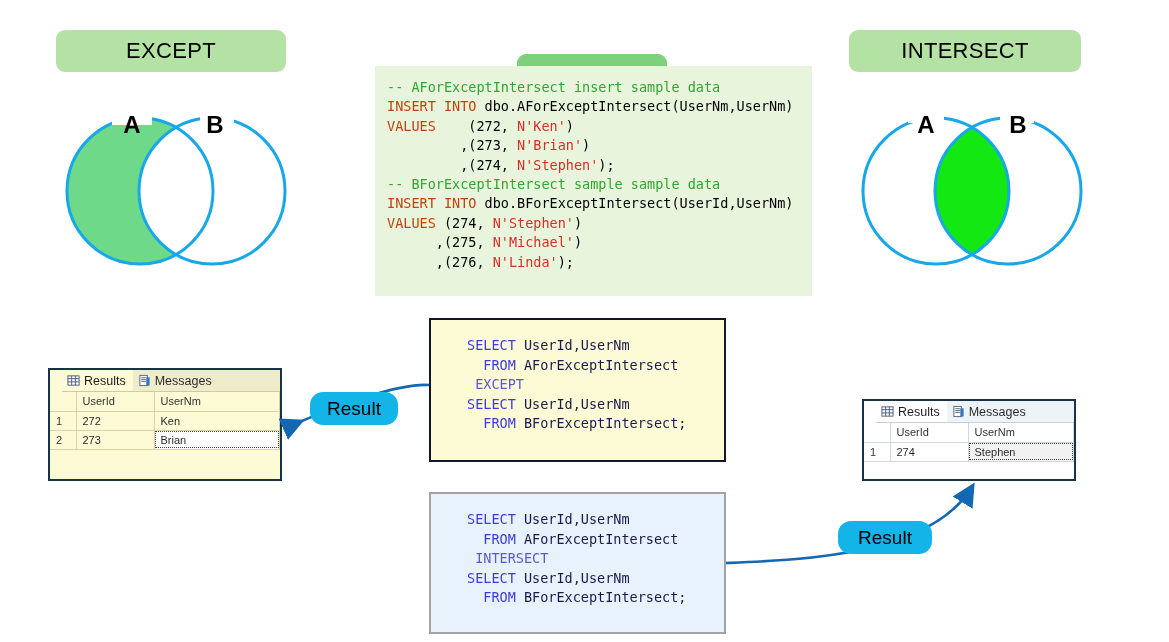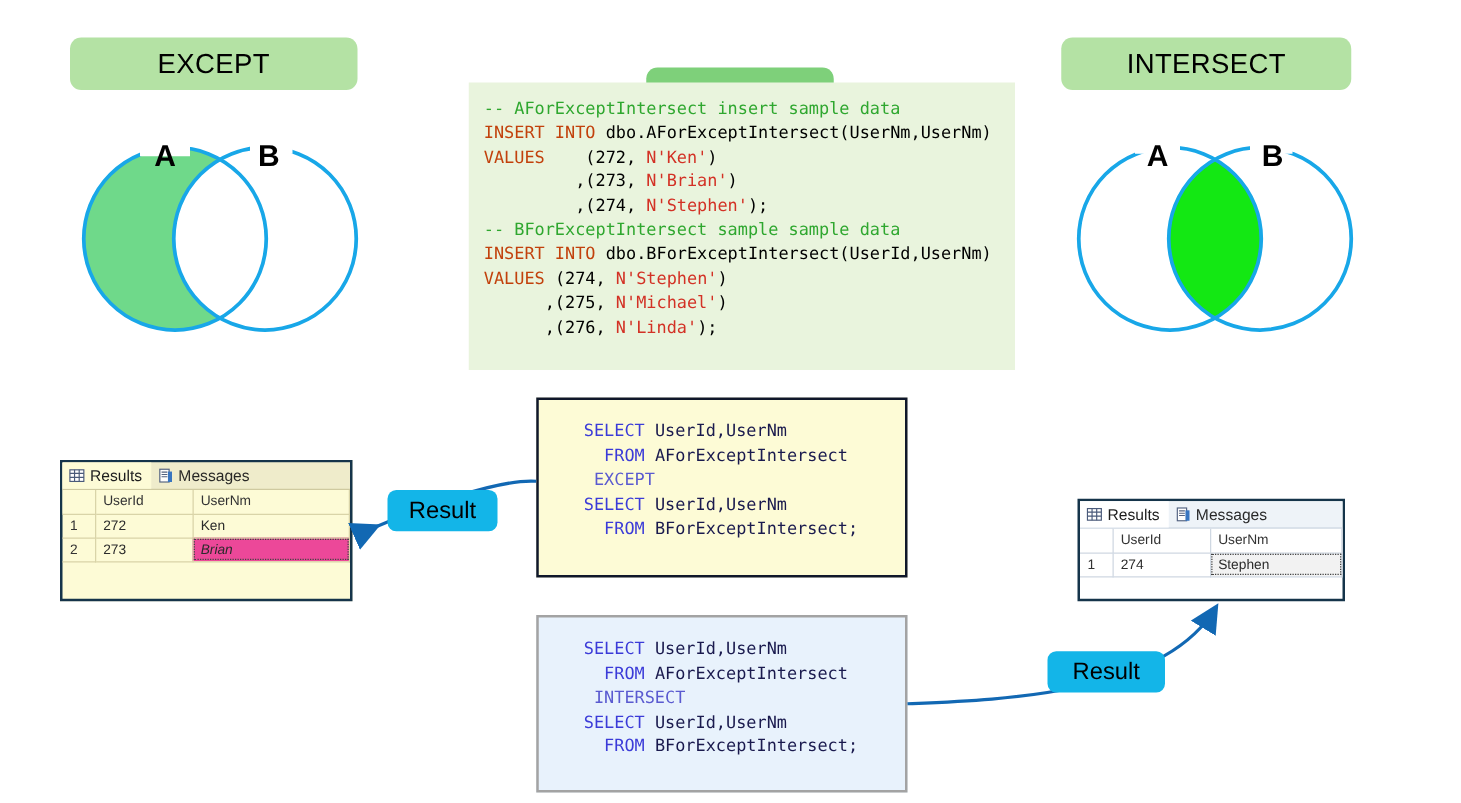--- a/index.html
+++ b/index.html
@@ -61,29 +61,29 @@
     font-size:13.5px;line-height:19.6px;white-space:pre;
     padding-top:16px;padding-left:36px;
   }
   .sk{color:#3b3bd8;}      
   .sop{color:#5a5ad0;}
   .sid{color:#1a1a4e;}
 
   
   .resultpill{
     display:flex;align-items:center;justify-content:center;
-    background:#13b5e8;color:#000;border-radius:7px;
+    background:#13b5e8;color:#000;border-radius:13px;
     font-size:19px;z-index:6;
   }
   #result-left{left:310px;top:392px;width:88px;height:33px;}
   #result-right{left:838px;top:521px;width:94px;height:33px;}
 
   
   .grid{box-sizing:border-box;border:2px solid #15344a;}
-  .gridtabs{display:flex;align-items:flex-start;height:21px;}
+  .gridtabs{display:flex;align-items:flex-start;height:21px;margin-left:12px;}
   .gtab{
     display:flex;align-items:center;gap:4px;
     font-size:12.5px;color:#1d1d1d;padding:0 7px 0 5px;height:21px;
     box-sizing:border-box;
   }
   .gtab.active{background:inherit;}
   .gtab.inactive{opacity:.95;}
   .gico{width:13px;height:13px;display:block;}
   .gridtable{border-collapse:collapse;width:100%;font-size:11px;color:#2b2b2b;}
   .gridtable td,.gridtable th{
@@ -92,21 +92,21 @@
   }
   .rownum{width:26px;color:#333;}
   .colA{width:78px;}
 
   
   #grid-except{left:48px;top:368px;width:234px;height:113px;background:#fdfbd6;}
   #grid-except .gridtabs{background:#efeccb;border-bottom:1px solid #cfcaa0;}
   #grid-except .gtab.active{background:#fdfbd6;}
   #grid-except .gridtable td,#grid-except .gridtable th{border:1px solid #d9d4a8;border-top:none;border-left:none;}
   #grid-except .hdr td{background:#fdfbd6;color:#333;}
-  #grid-except .sel{background:#ec4899;outline:1px dotted #444;outline-offset:-2px;font-style:italic;}
+  #grid-except .sel{background:#ffffff;outline:1px dotted #444;outline-offset:-2px;}
 
   
   #grid-intersect{left:862px;top:399px;width:214px;height:82px;background:#ffffff;}
   #grid-intersect .gridtabs{background:#eef3f8;border-bottom:1px solid #c3d0dc;}
   #grid-intersect .gtab.active{background:#ffffff;}
   #grid-intersect .gridtable td,#grid-intersect .gridtable th{border:1px solid #cfd8e2;border-top:none;border-left:none;}
   #grid-intersect .hdr td{background:#ffffff;color:#333;}
   #grid-intersect .sel{background:#f2f2f2;outline:1px dotted #444;outline-offset:-2px;}
 
   

